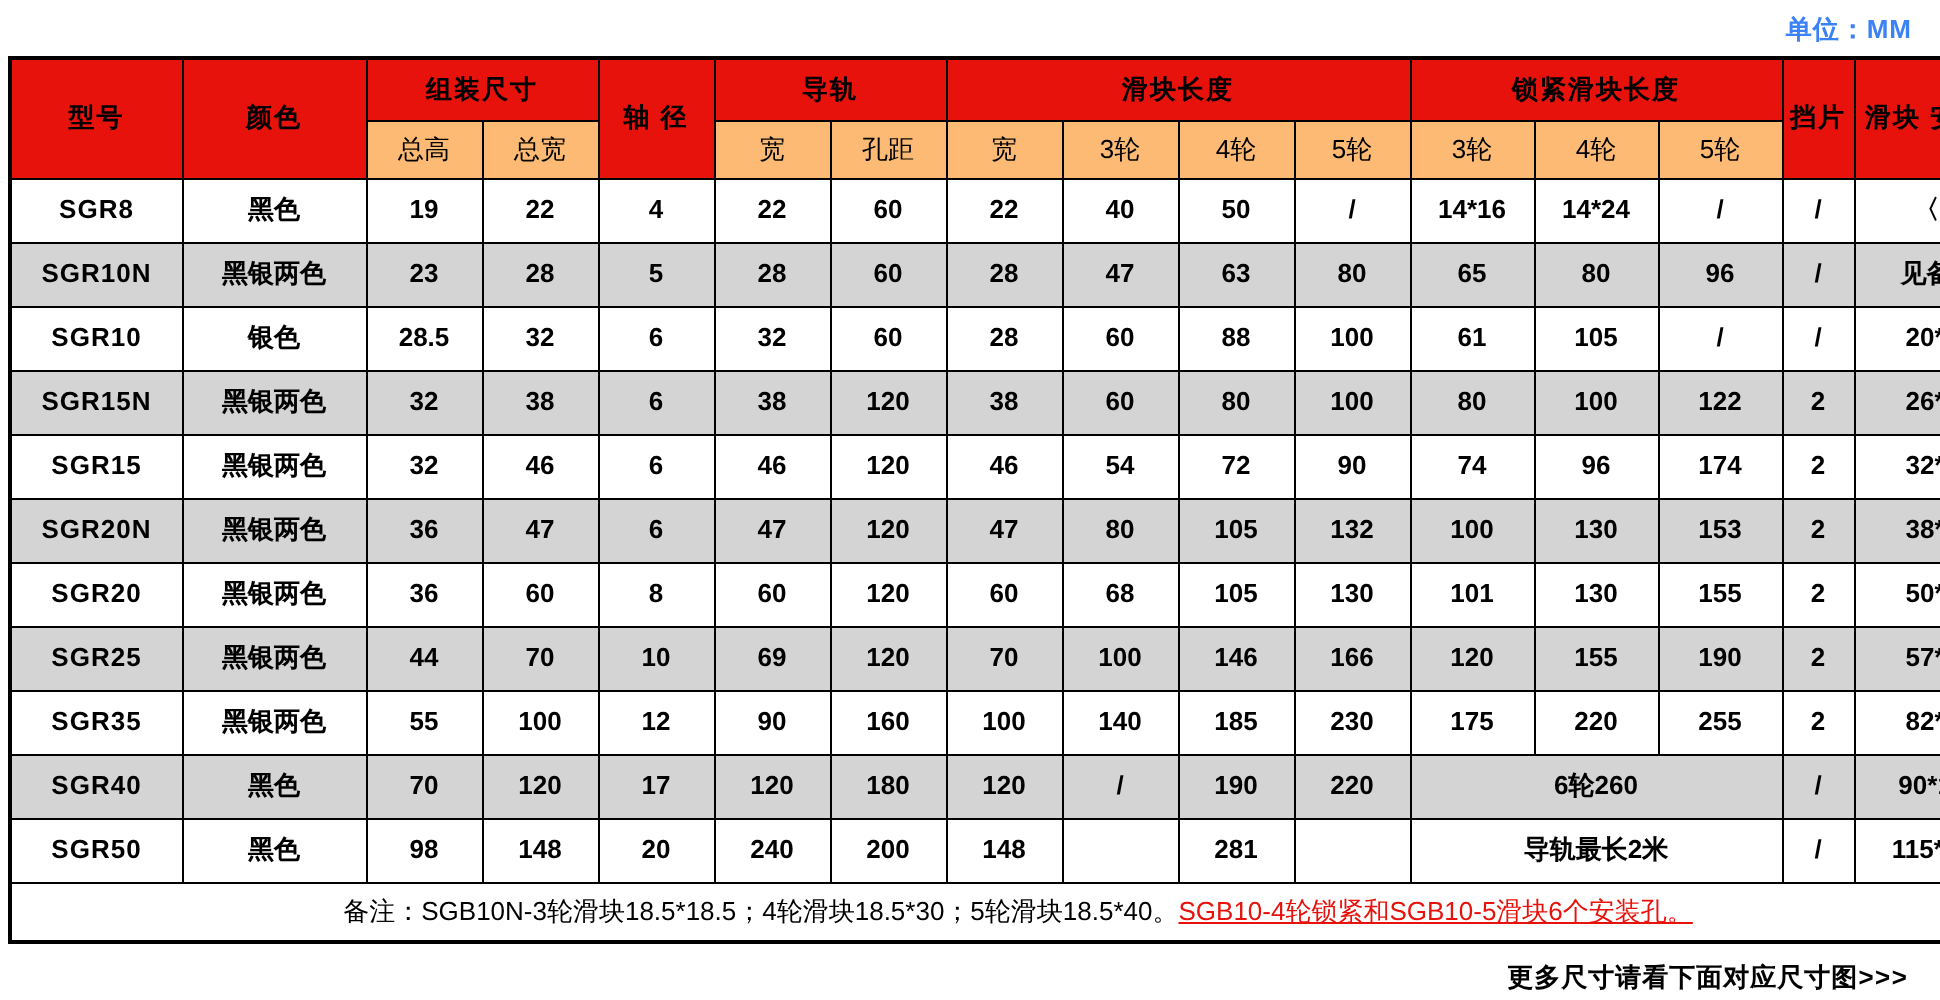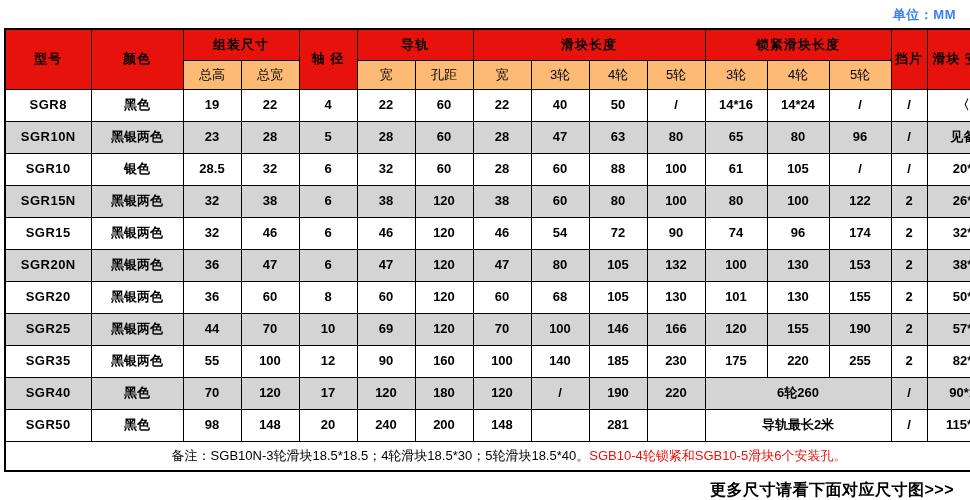--- a/index.html
+++ b/index.html
@@ -72,28 +72,29 @@
   td.red-text { color: #e8120c; }
   td.small { font-size: 12.5px; }
   .note-row td {
     background: #ffffff;
     height: 26px;
     font-size: 12.5px;
     font-weight: normal;
     text-align: center;
     letter-spacing: 0;
   }
-  .note-row .red { color: #e8120c; }
+  .note-row .red { color: #e8120c; text-decoration: underline; }
   .footer {
     text-align: right;
-    font-size: 16px;
+    font-size: 13px;
     font-weight: bold;
     color: #000;
     padding: 8px 16px 0 0;
     letter-spacing: 0.5px;
+    font-family: Liberation Mono, monospace;
   }
   
   .watermark {
     position: absolute;
     top: 190px;
     left: 150px;
     font-size: 72px;
     color: rgba(210, 60, 50, 0.10);
     font-weight: bold;
     letter-spacing: 14px;

